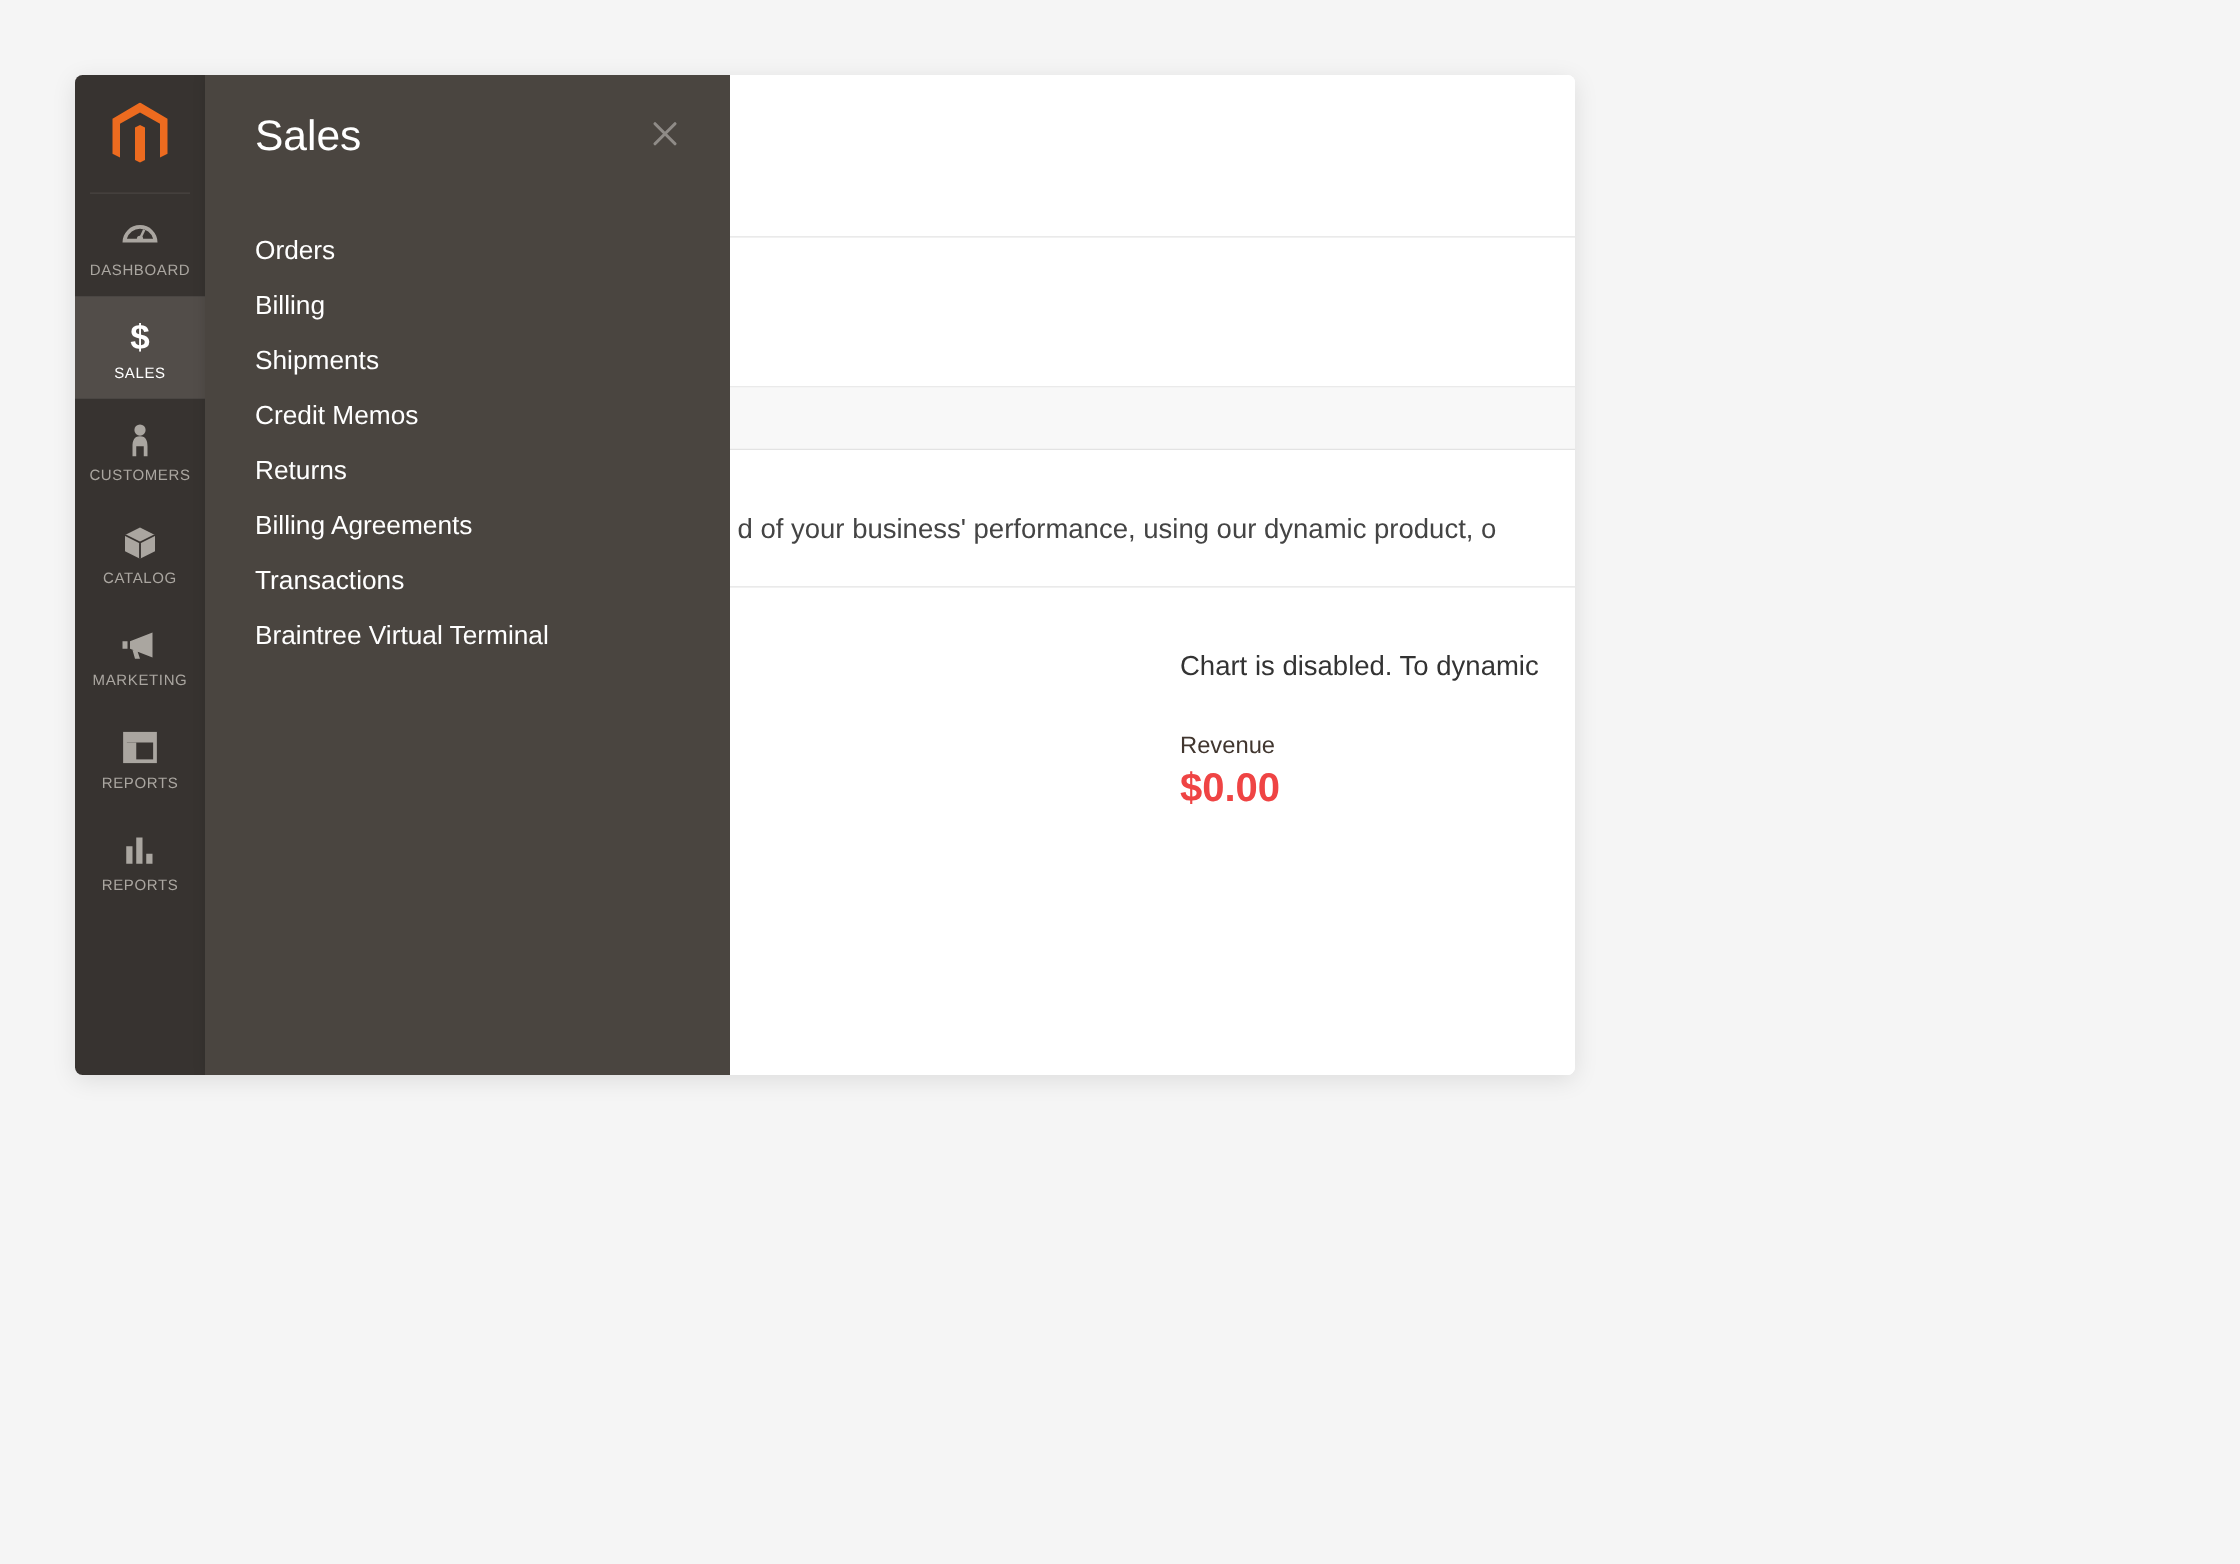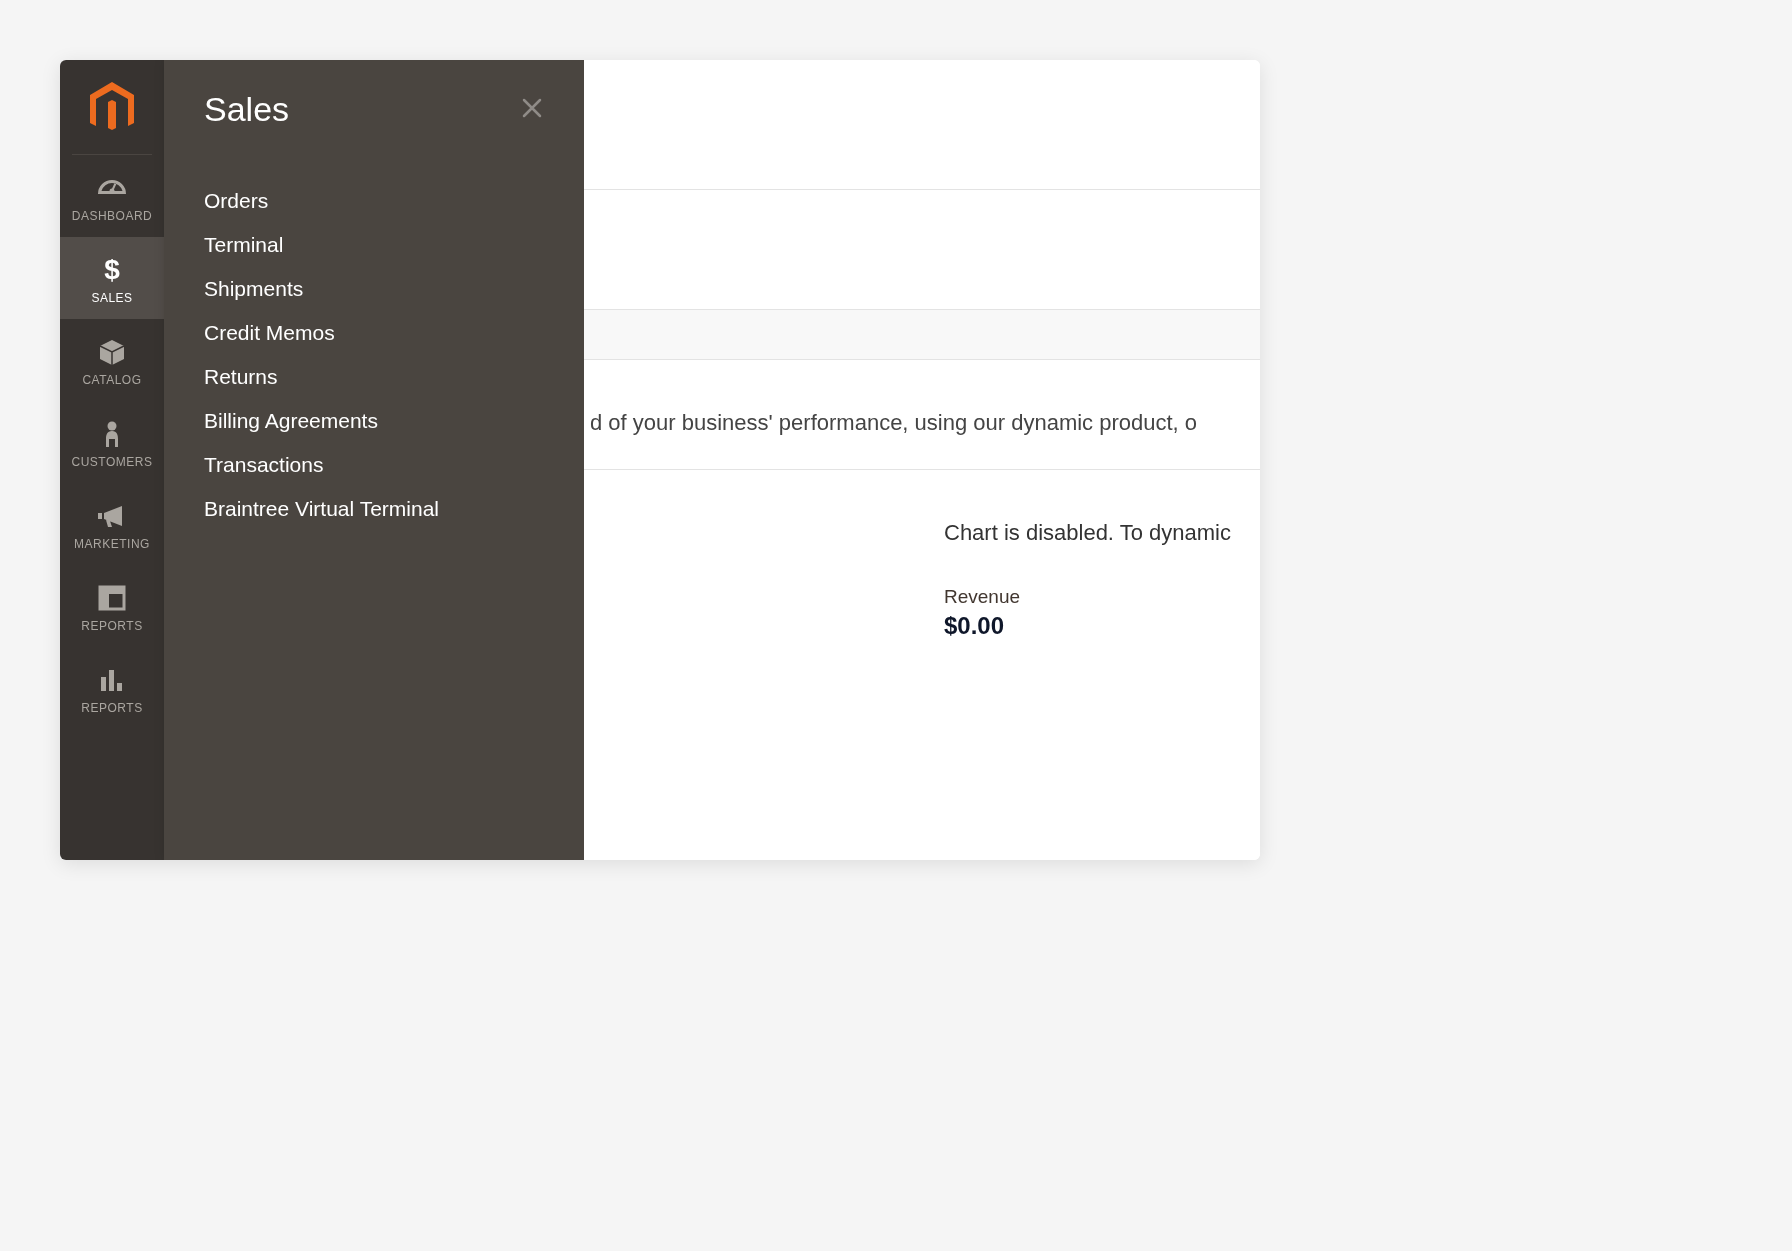--- a/index.html
+++ b/index.html
@@ -133,23 +133,23 @@
   }
   .revenue-block {
     margin-top: 40px;
   }
   .revenue-label {
     font-size: 19px;
     font-weight: 400;
     color: #41362f;
   }
   .revenue-value {
-    font-size: 24px;
+    font-size: 32px;
     font-weight: 600;
-    color: #0f172a;
+    color: #ef4444;
     margin-top: 4px;
   }
 </style>
 </head>
 <body>
 
 <div class="app-window">
 
   <div class="sidebar">
     <div class="logo-wrap">
@@ -175,36 +175,36 @@
         <span class="icon-slot">
           <svg width="20" height="30" viewBox="0 0 20 30">
               <text x="10" y="24" text-anchor="middle" font-size="28" font-weight="bold" fill="#fff" font-family="Arial">$</text>
             </svg>
         </span>
         <span class="label">SALES</span>
       </div>
 
       <div class="nav-item">
         <span class="icon-slot">
+          <svg width="20" height="30" viewBox="0 0 20 30">
+              <circle cx="10" cy="7" r="4.5" fill="#aaa6a0"></circle>
+              <path d="M10 12 C5 12 4 16 4 20 L4 28 L7 28 L7 20 L13 20 L13 28 L16 28 L16 20 C16 16 15 12 10 12 Z" fill="#aaa6a0"></path>
+            </svg>
+        </span>
+        <span class="label">CUSTOMERS</span>
+      </div>
+
+      <div class="nav-item">
+        <span class="icon-slot">
           <svg width="30" height="30" viewBox="0 0 30 30">
               <path d="M15 3 L27 9 L27 22 L15 28 L3 22 L3 9 Z" fill="#aaa6a0"></path>
               <path d="M3 9 L15 15 L27 9 M15 15 L15 28" stroke="#373330" stroke-width="1.5" fill="none"></path>
             </svg>
         </span>
         <span class="label">CATALOG</span>
-      </div>
-
-      <div class="nav-item">
-        <span class="icon-slot">
-          <svg width="20" height="30" viewBox="0 0 20 30">
-              <circle cx="10" cy="7" r="4.5" fill="#aaa6a0"></circle>
-              <path d="M10 12 C5 12 4 16 4 20 L4 28 L7 28 L7 20 L13 20 L13 28 L16 28 L16 20 C16 16 15 12 10 12 Z" fill="#aaa6a0"></path>
-            </svg>
-        </span>
-        <span class="label">CUSTOMERS</span>
       </div>
 
       <div class="nav-item">
         <span class="icon-slot">
           <svg width="32" height="26" viewBox="0 0 32 26">
               <path d="M26 3 L8 10 L8 16 L26 23 Z M6 10 L2 10 L2 16 L6 16 Z M10 17 L12 24 L16 24 L14 18 Z" fill="#aaa6a0"></path>
             </svg>
         </span>
         <span class="label">MARKETING</span>
       </div>
@@ -238,21 +238,21 @@
     <div class="flyout-header">
       <div class="flyout-title">Sales</div>
       <div class="close-btn">
         <svg width="24" height="24" viewBox="0 0 24 24">
             <path d="M4 4 L20 20 M20 4 L4 20" stroke="#8f8b87" stroke-width="2.5" stroke-linecap="round"></path>
           </svg>
       </div>
     </div>
     <ul class="flyout-list">
       <li>Orders</li>
-      <li>Terminal</li>
+      <li>Billing</li>
       <li>Shipments</li>
       <li>Credit Memos</li>
       <li>Returns</li>
       <li>Billing Agreements</li>
       <li>Transactions</li>
       <li>Braintree Virtual Terminal</li>
     </ul>
   </div>
 
   <div class="main">

